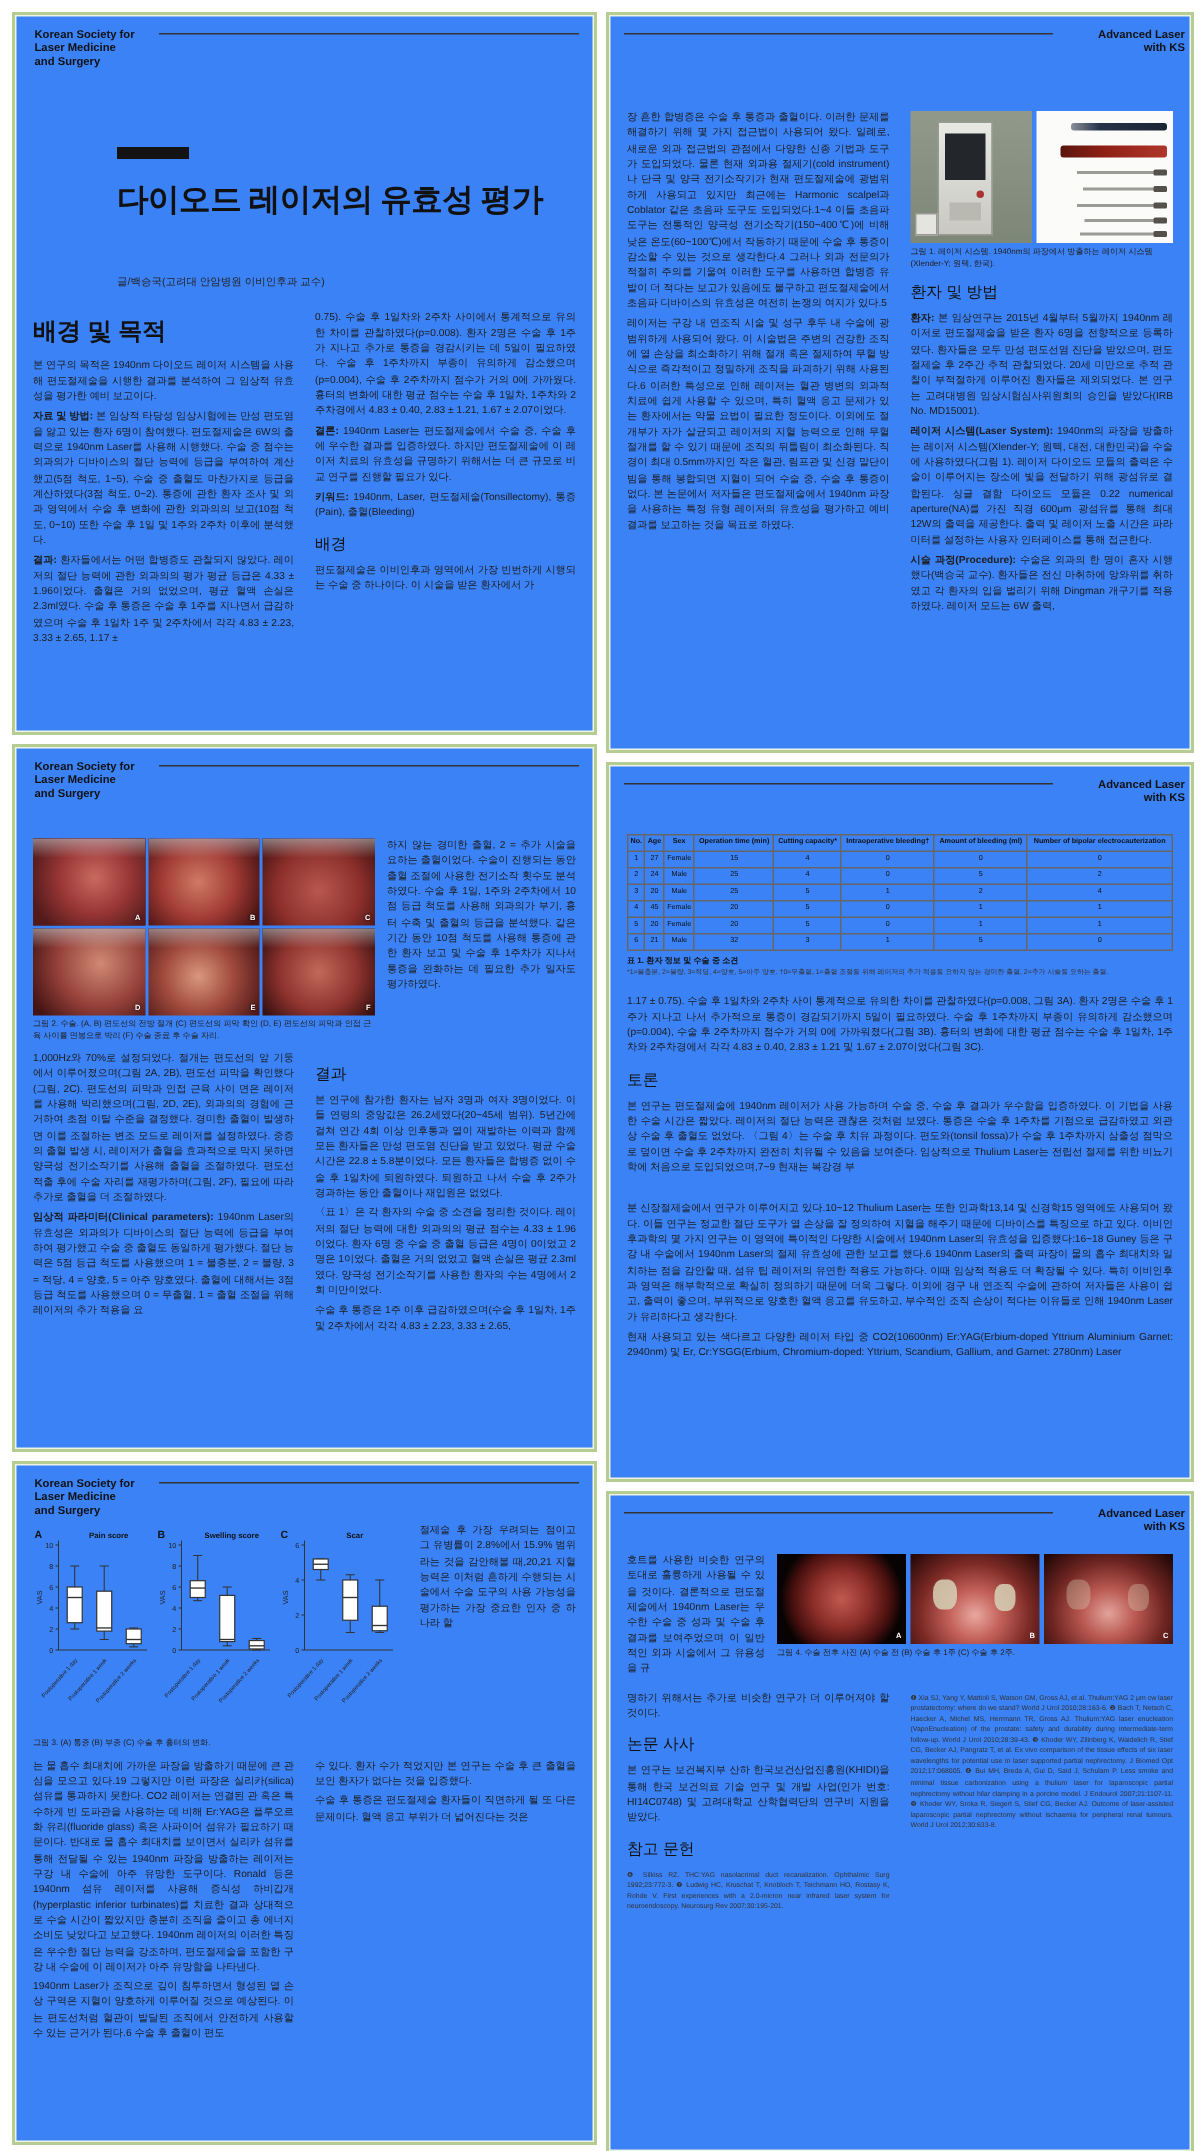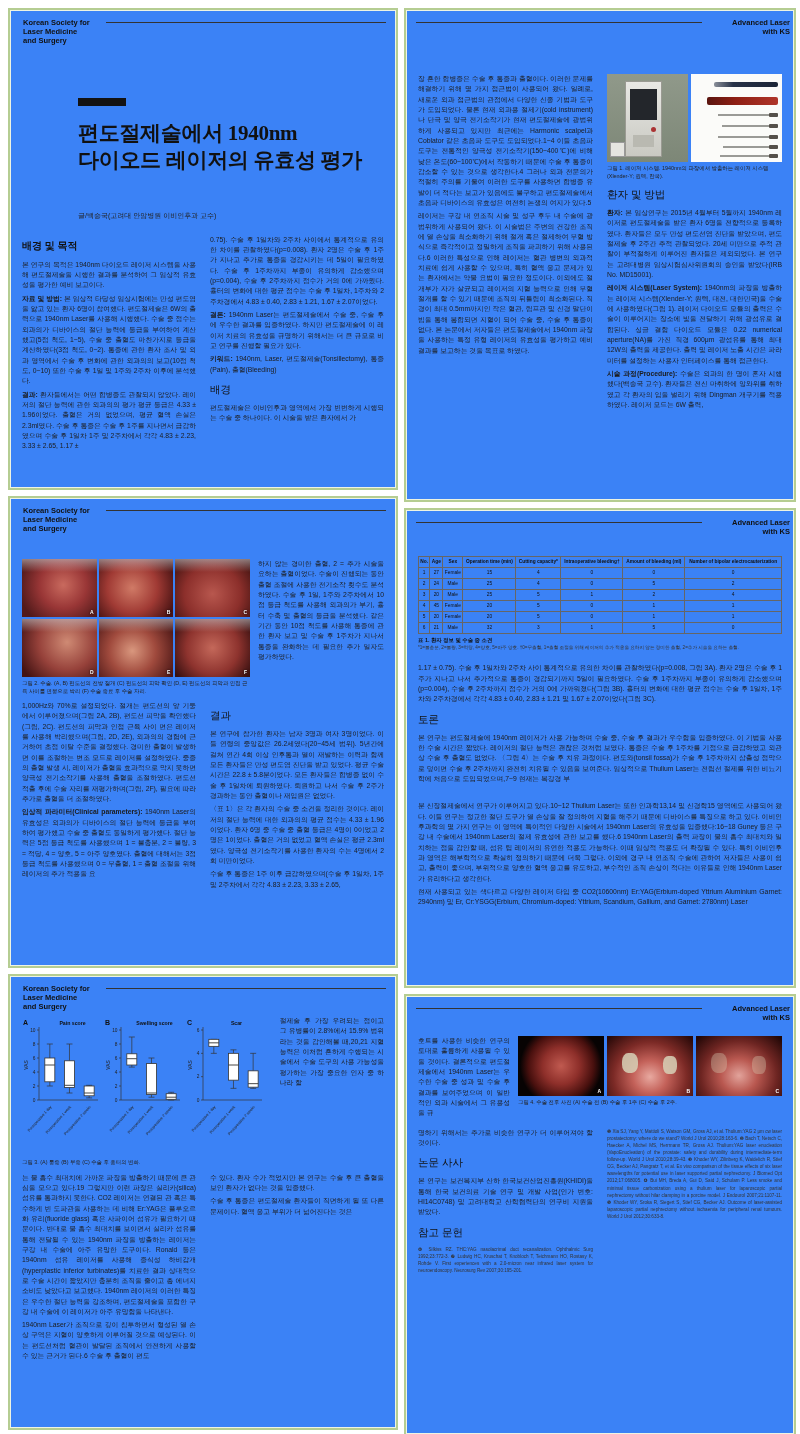--- a/index.html
+++ b/index.html
@@ -18,21 +18,21 @@
   .mh-right{position:absolute;top:8px;right:4px;font-size:7.5px;font-weight:bold;line-height:1.2;color:#111;text-align:right;white-space:nowrap;}
   .mh-rule-r{position:absolute;top:12px;left:10px;right:92px;height:1px;background:#333;}
   
   .title-block{margin:58px 0 0 56px;}
   .title-bar{width:48px;height:8px;background:#131313;margin-bottom:14px;}
   .title{font-family:"Liberation Serif",serif;font-size:21px;font-weight:bold;line-height:1.3;color:#111;letter-spacing:-0.3px;}
   .byline{margin:36px 0 0 56px;font-size:7px;color:#222;}
   
   .cols{display:flex;gap:14px;margin-top:14px;}
   .col{flex:1;min-width:0;}
-  .h{font-size:10px;font-weight:bold;margin:4px 0 7px;color:#111;}
+  .h{font-size:16px;font-weight:bold;margin:4px 0 7px;color:#111;}
   .h2{font-size:10.5px;font-weight:normal;margin:8px 0 6px;color:#111;}
   .p{font-size:6.8px;line-height:1.52;text-align:justify;margin:0 0 3px;color:#1c1c1c;}
   .p b{font-weight:bold;}
   .cap{font-size:5.4px;line-height:1.4;color:#222;margin-top:3px;}
   .tiny{font-size:4.6px;line-height:1.55;text-align:justify;color:#333;}
   
   .fig1{display:flex;height:88px;gap:3px;}
   .f1-left{width:46%;background:linear-gradient(#90998a,#7d8777);position:relative;}
   .dev-body{position:absolute;left:22%;top:8%;width:44%;height:84%;background:linear-gradient(#e8e8e4,#c9c9c2);border:1px solid #9a9a92;}
   .dev-screen{position:absolute;left:12%;top:10%;width:76%;height:42%;background:#23262b;}
@@ -84,21 +84,20 @@
   <div class="mh-left">
     <div>Korean Society for</div>
     <div>Laser Medicine</div>
     <div>and Surgery</div>
   </div>
   <div class="mh-rule-l"></div>
   <div class="inner">
     <div class="title-block">
       <div class="title-bar"></div>
       <div class="title">
-        <div>편도절제술에서 1940nm</div>
         <div>다이오드 레이저의 유효성 평가</div>
       </div>
     </div>
     <div class="byline">글/백승국(고려대 안암병원 이비인후과 교수)</div>
     <div class="cols">
       <div class="col">
         <div class="h">배경 및 목적</div>
         <p class="p">본 연구의 목적은 1940nm 다이오드 레이저 시스템을 사용해 편도절제술을 시행한 결과를 분석하여 그 임상적 유효성을 평가한 예비 보고이다.</p>
         <p class="p"><b>자료 및 방법: </b>본 임상적 타당성 임상시험에는 만성 편도염을 앓고 있는 환자 6명이 참여했다. 편도절제술은 6W의 출력으로 1940nm Laser를 사용해 시행했다. 수술 중 점수는 외과의가 디바이스의 절단 능력에 등급을 부여하여 계산했고(5점 척도, 1~5), 수술 중 출혈도 마찬가지로 등급을 계산하였다(3점 척도, 0~2). 통증에 관한 환자 조사 및 외과 영역에서 수술 후 변화에 관한 외과의의 보고(10점 척도, 0~10) 또한 수술 후 1일 및 1주와 2주차 이후에 분석했다.</p>
         <p class="p"><b>결과: </b>환자들에서는 어떤 합병증도 관찰되지 않았다. 레이저의 절단 능력에 관한 외과의의 평가 평균 등급은 4.33 ± 1.96이었다. 출혈은 거의 없었으며, 평균 혈액 손실은 2.3ml였다. 수술 후 통증은 수술 후 1주를 지나면서 급감하였으며 수술 후 1일차 1주 및 2주차에서 각각 4.83 ± 2.23, 3.33 ± 2.65, 1.17 ±</p>

